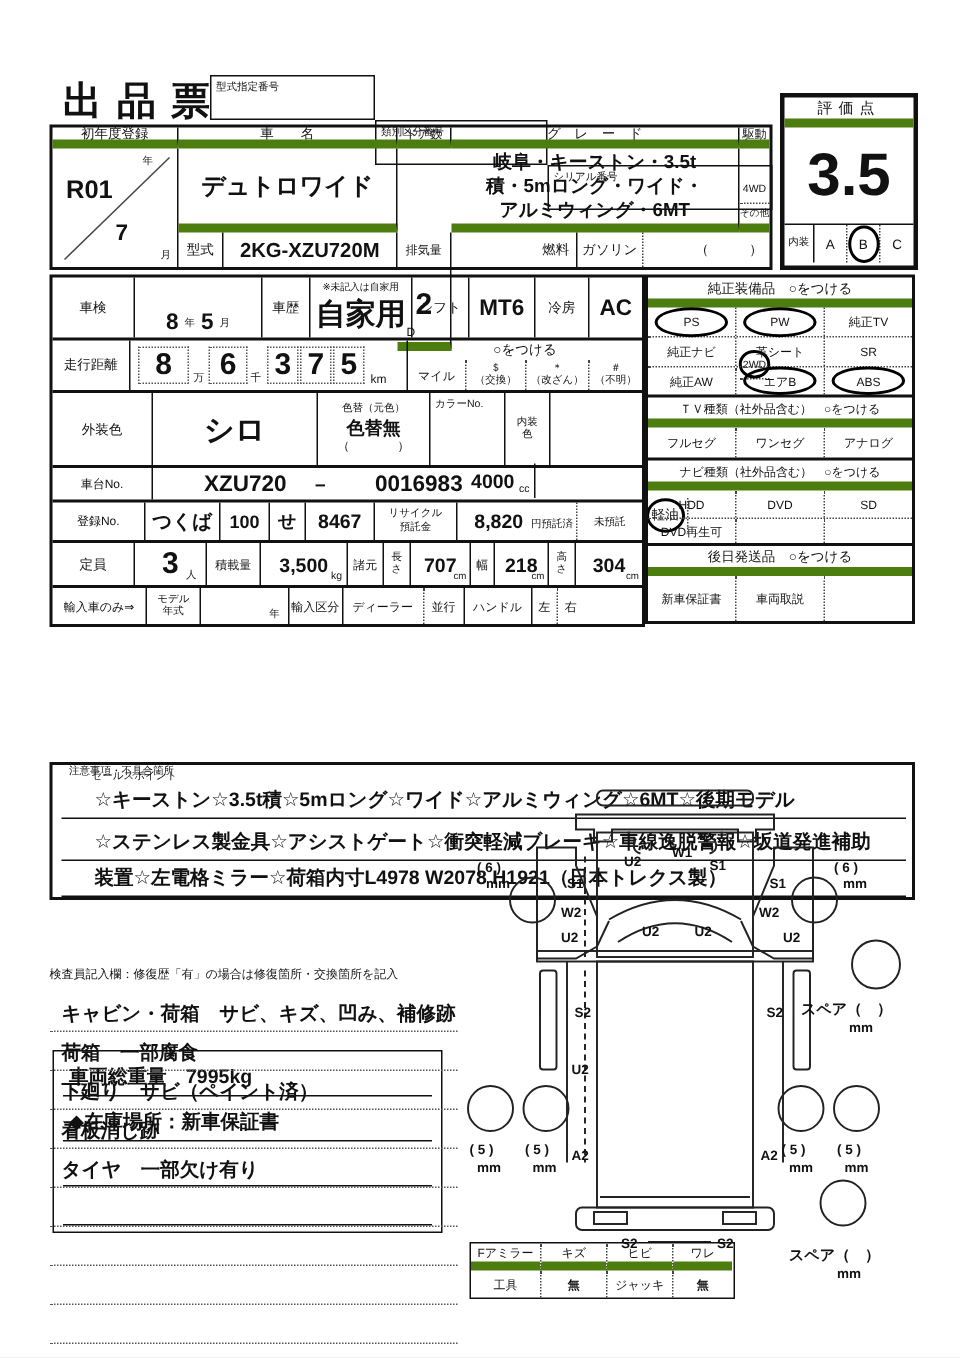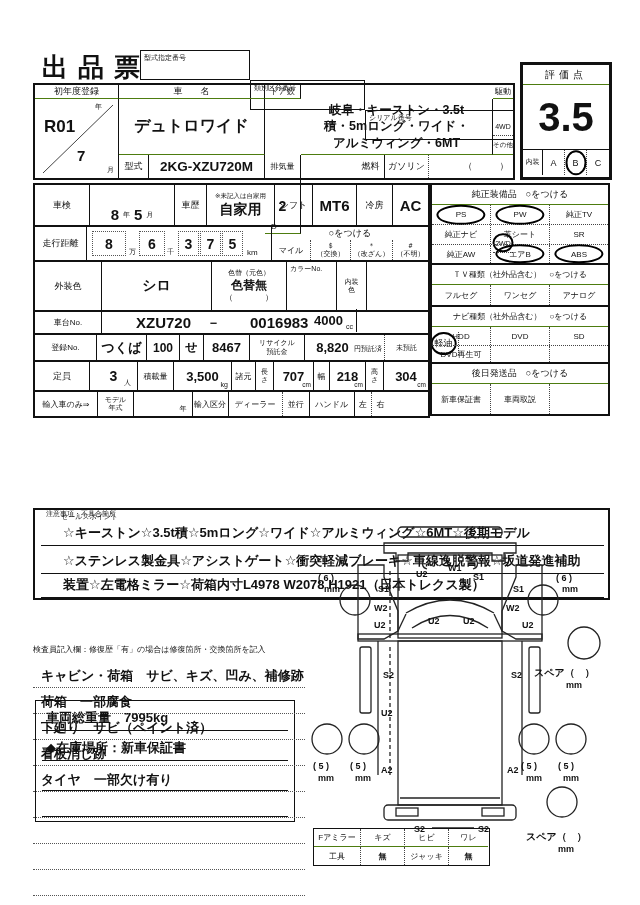--- a/index.html
+++ b/index.html
@@ -5,25 +5,25 @@
   *{box-sizing:border-box;margin:0;padding:0}
   html,body{background:#e8e8e8}
   body{font-family:"Liberation Sans","DejaVu Sans",sans-serif;color:#111}
   .sheet{position:relative;width:640px;height:905px;background:#fff;margin:0 auto;overflow:hidden}
   .abs{position:absolute}
   .c{display:flex;align-items:center;justify-content:center;text-align:center}
   .col{display:flex;flex-direction:column;align-items:center;justify-content:center;text-align:right}
   .end{display:flex;align-items:flex-end}
   .b{font-weight:bold}
   .s6{font-size:6.5px}.s7{font-size:7px}.s8{font-size:8px}.s9{font-size:9px}.s10{font-size:10px}
-  .s12{font-size:12px}.s13{font-size:13px}.s14{font-size:14px}.s15{font-size:15px}
+  .s12{font-size:12px}.s13{font-size:13px}.s14{font-size:20px}.s15{font-size:15px}
   .br{border-right:1px solid #111}
   .bd{border-right:1px dotted #444}
   .bdl{border-left:1px dotted #444}
-  .bb{border-bottom:1px solid #4d7c0f}
+  .bb{border-bottom:6px solid #4d7c0f}
   .bb2{border-bottom:2px solid #111}
   .bbd{border-bottom:1px dotted #444}
   .pre{white-space:pre-line;line-height:1.15}
   .rel{position:relative}
   .circled{position:relative}
   .circled::after{content:"";position:absolute;left:50%;top:50%;transform:translate(-50%,-50%);
     width:78%;height:86%;min-width:17px;min-height:15px;border:2px solid #000;border-radius:50%;pointer-events:none}
   .uline{border-bottom:1.5px solid #111}
   .dline{border-bottom:1.5px dotted #555}
   #truck-svg text{font-family:"Liberation Sans","DejaVu Sans",sans-serif;fill:#111;font-weight:bold}
@@ -54,20 +54,21 @@
       <div class="c s9 bd" style="width:22px">A</div>
       <div class="c s9 bd circled" style="width:22px">B</div>
       <div class="c s9" style="width:22px">C</div>
     </div>
   </div>
 
   <div class="abs" style="left:33px;top:83px;width:482px;height:97px;border:2px solid #111">
     <div class="abs c s9 br bb" style="left:0;top:0;width:84px;height:14px">初年度登録</div>
     <div class="abs c s9 br bb" style="left:84px;top:0;width:146px;height:14px">車　　名</div>
     <div class="abs c s8 br bb" style="left:230px;top:0;width:36px;height:14px">ドア数</div>
+    <div class="abs c s9 br bb" style="left:266px;top:0;width:192px;height:14px">グ　レ　ー　ド</div>
     <div class="abs c s8 bb" style="left:458px;top:0;width:20px;height:14px">駆動</div>
 
     <div class="abs rel br" style="left:0;top:14px;width:84px;height:79px">
       <svg class="abs" width="84" height="79">
           <line x1="8" y1="74" x2="78" y2="6" stroke="#444" stroke-width="1"></line>
         </svg>
       <span class="abs s7" style="right:16px;top:3px">年</span>
       <span class="abs b" style="left:9px;top:18px;font-size:17px">R01</span>
       <span class="abs b s15" style="left:42px;top:48px">7</span>
       <span class="abs s7" style="right:4px;bottom:3px">月</span>

